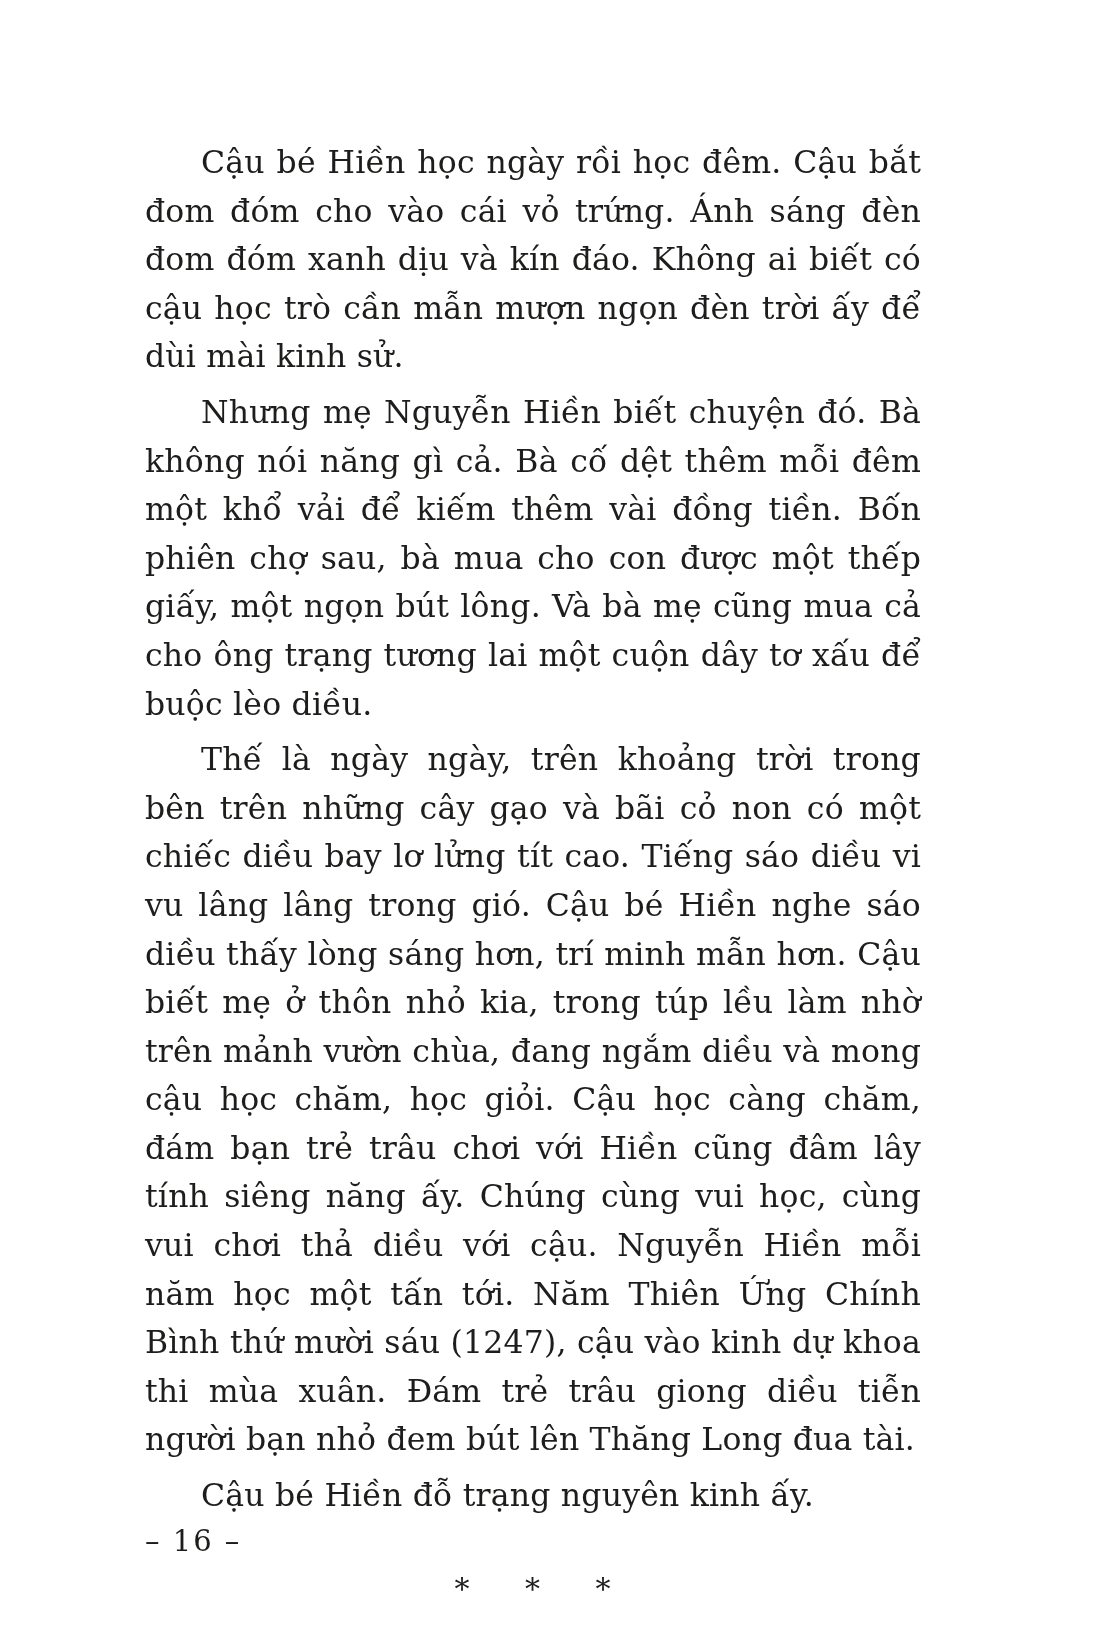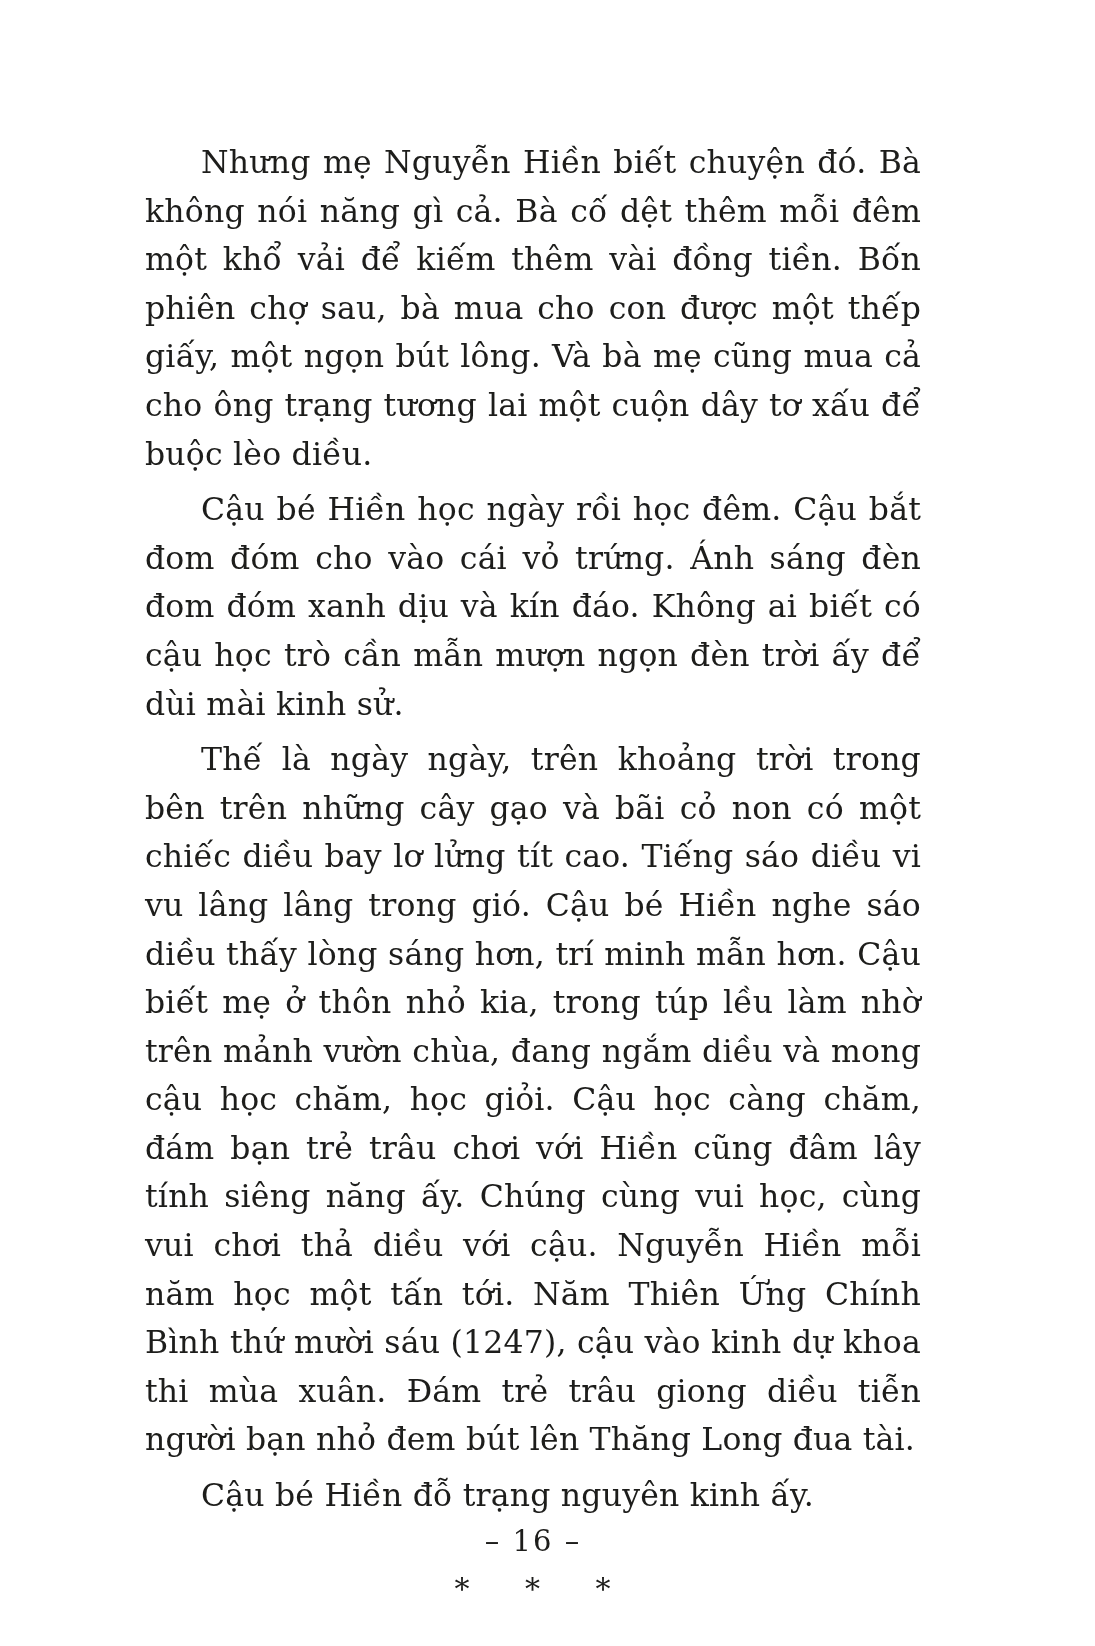--- a/index.html
+++ b/index.html
@@ -40,30 +40,29 @@
     font-size: 30px;
     line-height: 30px;
     word-spacing: 44px;
     letter-spacing: 1px;
   }
   .page-number {
     position: absolute;
     bottom: 88px;
     left: 145px;
     width: 776px;
-    text-align: center;
     font-size: 29px;
     letter-spacing: 2px;
   }
 </style>
 </head>
 <body>
 
 <div class="book-page">
   <div class="text-column">
+    <p>Cậu bé Hiền học ngày rồi học đêm. Cậu bắt đom đóm cho vào cái vỏ trứng. Ánh sáng đèn đom đóm xanh dịu và kín đáo. Không ai biết có cậu học trò cần mẫn mượn ngọn đèn trời ấy để dùi mài kinh sử.</p>
     <p>Nhưng mẹ Nguyễn Hiền biết chuyện đó. Bà không nói năng gì cả. Bà cố dệt thêm mỗi đêm một khổ vải để kiếm thêm vài đồng tiền. Bốn phiên chợ sau, bà mua cho con được một thếp giấy, một ngọn bút lông. Và bà mẹ cũng mua cả cho ông trạng tương lai một cuộn dây tơ xấu để buộc lèo diều.</p>
-    <p>Cậu bé Hiền học ngày rồi học đêm. Cậu bắt đom đóm cho vào cái vỏ trứng. Ánh sáng đèn đom đóm xanh dịu và kín đáo. Không ai biết có cậu học trò cần mẫn mượn ngọn đèn trời ấy để dùi mài kinh sử.</p>
     <p>Thế là ngày ngày, trên khoảng trời trong bên trên những cây gạo và bãi cỏ non có một chiếc diều bay lơ lửng tít cao. Tiếng sáo diều vi vu lâng lâng trong gió. Cậu bé Hiền nghe sáo diều thấy lòng sáng hơn, trí minh mẫn hơn. Cậu biết mẹ ở thôn nhỏ kia, trong túp lều làm nhờ trên mảnh vườn chùa, đang ngắm diều và mong cậu học chăm, học giỏi. Cậu học càng chăm, đám bạn trẻ trâu chơi với Hiền cũng đâm lây tính siêng năng ấy. Chúng cùng vui học, cùng vui chơi thả diều với cậu. Nguyễn Hiền mỗi năm học một tấn tới. Năm Thiên Ứng Chính Bình thứ mười sáu (1247), cậu vào kinh dự khoa thi mùa xuân. Đám trẻ trâu giong diều tiễn người bạn nhỏ đem bút lên Thăng Long đua tài.</p>
     <p>Cậu bé Hiền đỗ trạng nguyên kinh ấy.</p>
     <div class="separator">* * *</div>
   </div>
   <div class="page-number">– 16 –</div>
 </div>
 
 </body></html>

